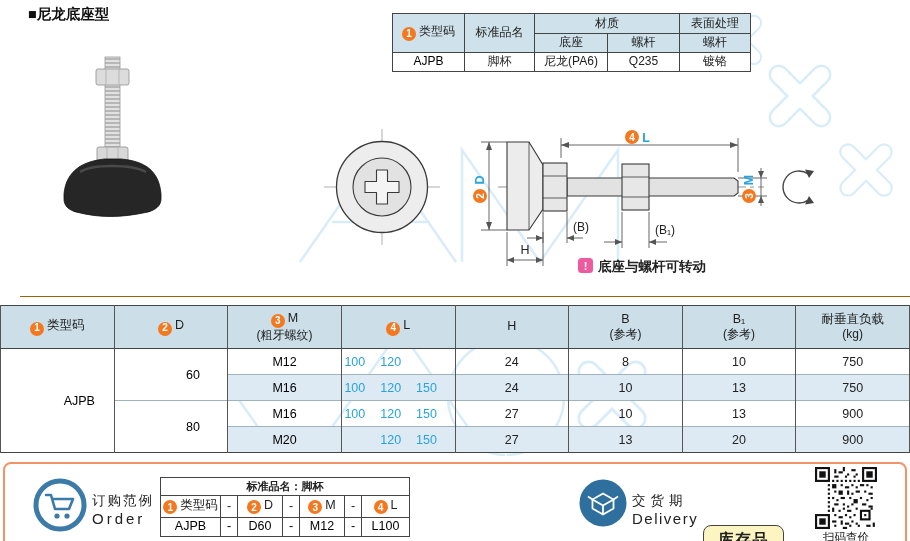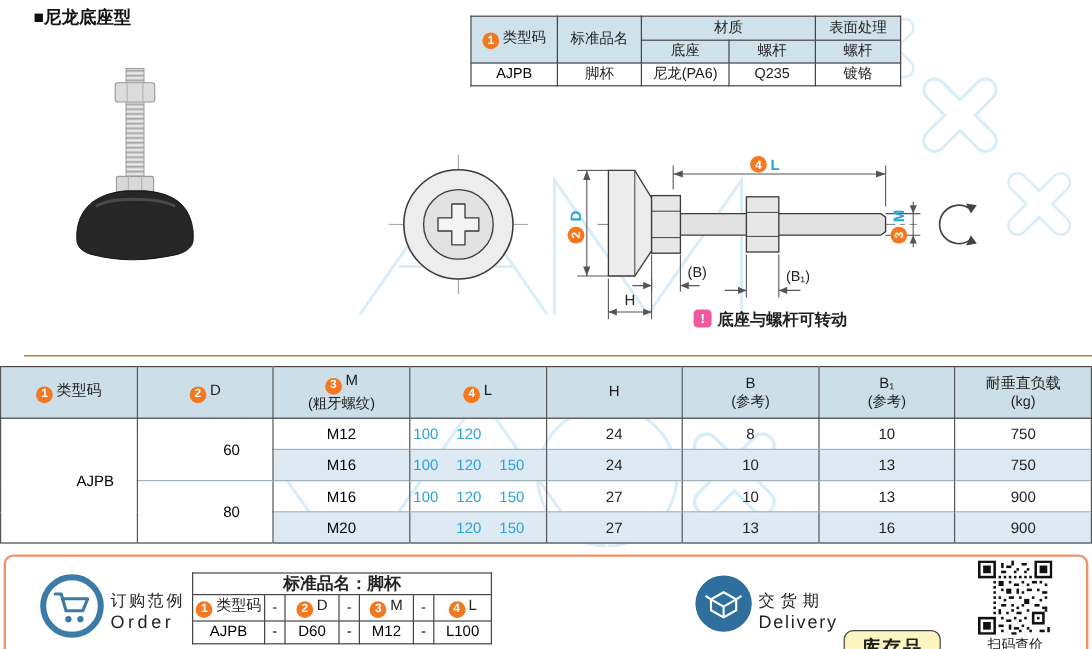--- a/index.html
+++ b/index.html
@@ -43,21 +43,21 @@
   .nb{display:inline-flex;width:14px;height:14px;border-radius:50%;background:#f4781f;color:#fff;
       font-size:10px;font-weight:bold;align-items:center;justify-content:center;margin-right:3px;vertical-align:-2px;}
 
   
   .bottom{position:relative;height:84px;margin:9px 3px 0 3px;border:2px solid #f09468;border-radius:8px;background:#fff;}
   .abs{position:absolute;}
   .lbl-cn{font-size:13.5px;letter-spacing:2px;color:#222;}
   .lbl-en{font-size:15px;letter-spacing:3px;color:#222;}
   .ord-tbl{border-collapse:collapse;table-layout:fixed;font-size:12.5px;text-align:center;background:#fff;}
   .ord-tbl th,.ord-tbl td{border:1px solid #444;padding:0;line-height:1.1;font-weight:normal;}
-  .ord-tbl .t-row th{height:17px;font-weight:bold;font-size:14px;}
+  .ord-tbl .t-row th{height:17px;font-weight:bold;font-size:11px;}
   .ord-tbl .h-row th{height:21px;}
   .ord-tbl .v-row td{height:18px;}
   .stock-badge{display:flex;align-items:center;justify-content:center;width:79px;height:28px;
                background:#fcf5c1;border:1.5px solid #444;border-radius:8px;font-size:16px;font-weight:bold;color:#222;letter-spacing:1px;margin-top:36px;}
   .qr-caption{width:62px;text-align:center;font-size:11.5px;color:#222;}
 </style>
 </head>
 <body>
 
 <div class="page">
@@ -289,21 +289,21 @@
         <td>27</td>
         <td>10</td>
         <td>13</td>
         <td>900</td>
       </tr>
       <tr class="alt">
         <td class="blue">M20</td>
         <td class="lc"><span class="lslot"></span><span class="lslot">120</span><span class="lslot">150</span></td>
         <td>27</td>
         <td>13</td>
-        <td>16</td>
+        <td>20</td>
         <td>900</td>
       </tr>
     </tbody>
   </table>
 
   <div class="bottom">
 
     <svg class="abs" style="left:28px;top:14px;" width="54" height="54" viewBox="0 0 54 54">
       <circle cx="27" cy="27" r="24" fill="#fff" stroke="#3c7aa8" stroke-width="5"></circle>
       <path d="M13,17 h5 l4,14 h14 l4,-10 h-20" fill="none" stroke="#3c7aa8" stroke-width="2.6" stroke-linejoin="round" stroke-linecap="round"></path>

